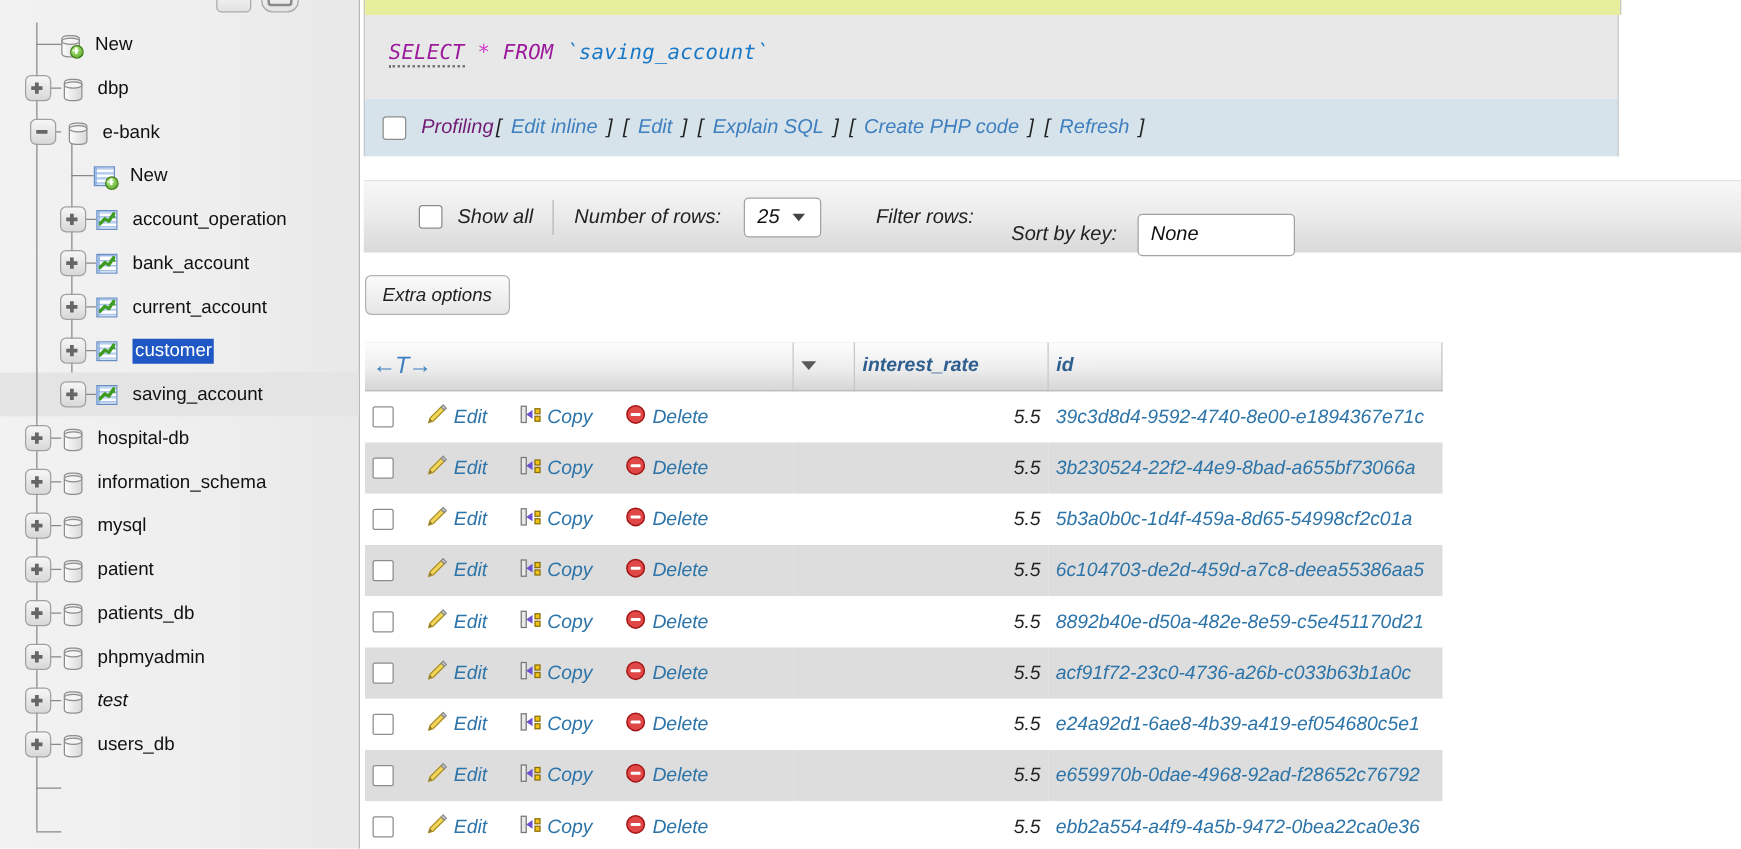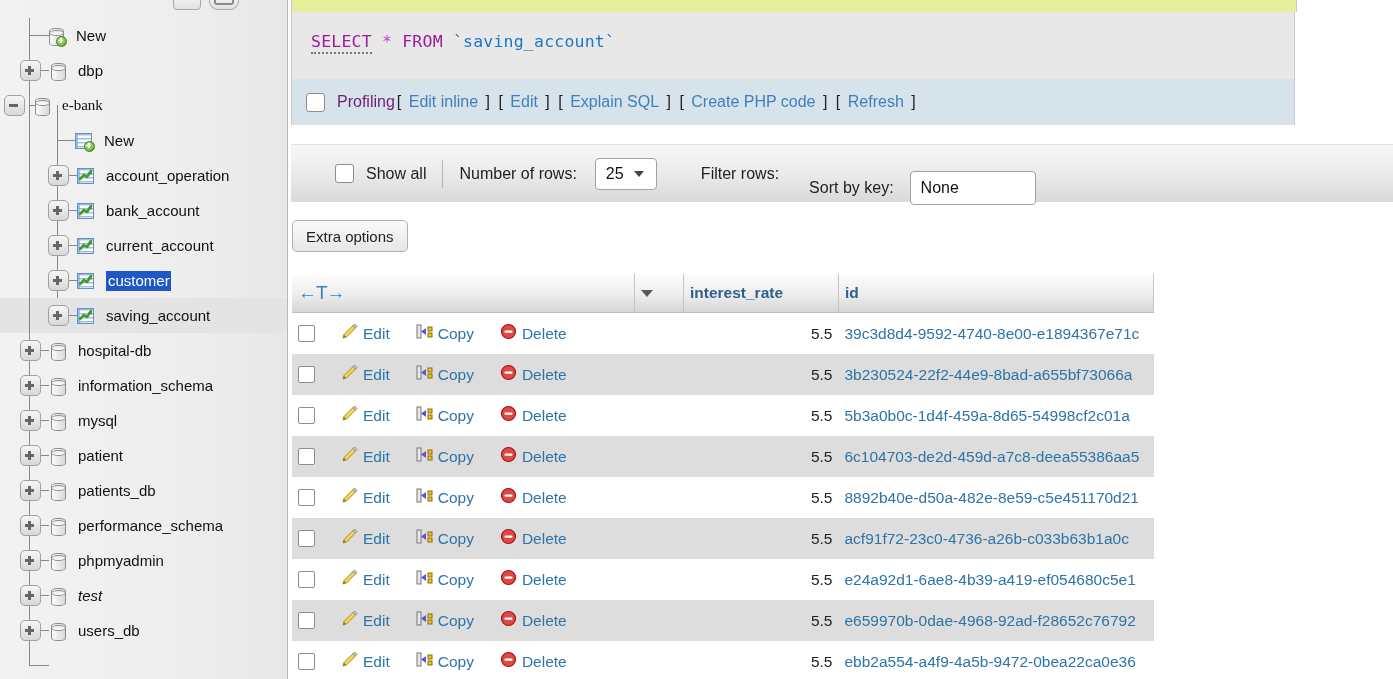--- a/index.html
+++ b/index.html
@@ -195,20 +195,21 @@
   }
 
   
   #main {
     position: absolute;
     left: 289px; top: 0;
     width: 1104px;
     height: 679px;
     background: #ffffff;
     overflow: hidden;
+    font-style: italic;
   }
 
   #yellow-strip {
     position: absolute;
     left: 2px; top: 0;
     width: 1004px; height: 12px;
     background: #e8ef9c;
     border-left: 1px solid #c9c9c9;
     border-right: 1px solid #c9c9c9;
   }
@@ -428,21 +429,21 @@
           </div>
           <span class="tlabel">New</span>
         </div>
         <div class="tnode" style="padding-left: 20px;">
           <div class="toggle plus"></div>
           <div class="ico">
             <div class="ico-db"></div>
           </div>
           <span class="tlabel">dbp</span>
         </div>
-        <div class="tnode" style="padding-left: 4px; font-family: Liberation Serif, serif;">
+        <div class="tnode" style="padding-left: 24px;">
           <div class="toggle minus"></div>
           <div class="ico">
             <div class="ico-db"></div>
           </div>
           <span class="tlabel">e-bank</span>
         </div>
         <div class="tnode" style="padding-left: 48px;">
           <div class="toggle spacer"></div>
           <div class="ico">
             <div class="ico-table">
@@ -544,27 +545,20 @@
             <div class="ico-db"></div>
           </div>
           <span class="tlabel">patient</span>
         </div>
         <div class="tnode" style="padding-left: 20px;">
           <div class="toggle plus"></div>
           <div class="ico">
             <div class="ico-db"></div>
           </div>
           <span class="tlabel">patients_db</span>
-        </div>
-        <div class="tnode" style="padding-left: 20px;">
-          <div class="toggle plus"></div>
-          <div class="ico">
-            <div class="ico-db"></div>
-          </div>
-          <span class="tlabel">performance_schema</span>
         </div>
         <div class="tnode" style="padding-left: 20px;">
           <div class="toggle plus"></div>
           <div class="ico">
             <div class="ico-db"></div>
           </div>
           <span class="tlabel">phpmyadmin</span>
         </div>
         <div class="tnode" style="padding-left: 20px; font-style: italic;">
           <div class="toggle plus"></div>

